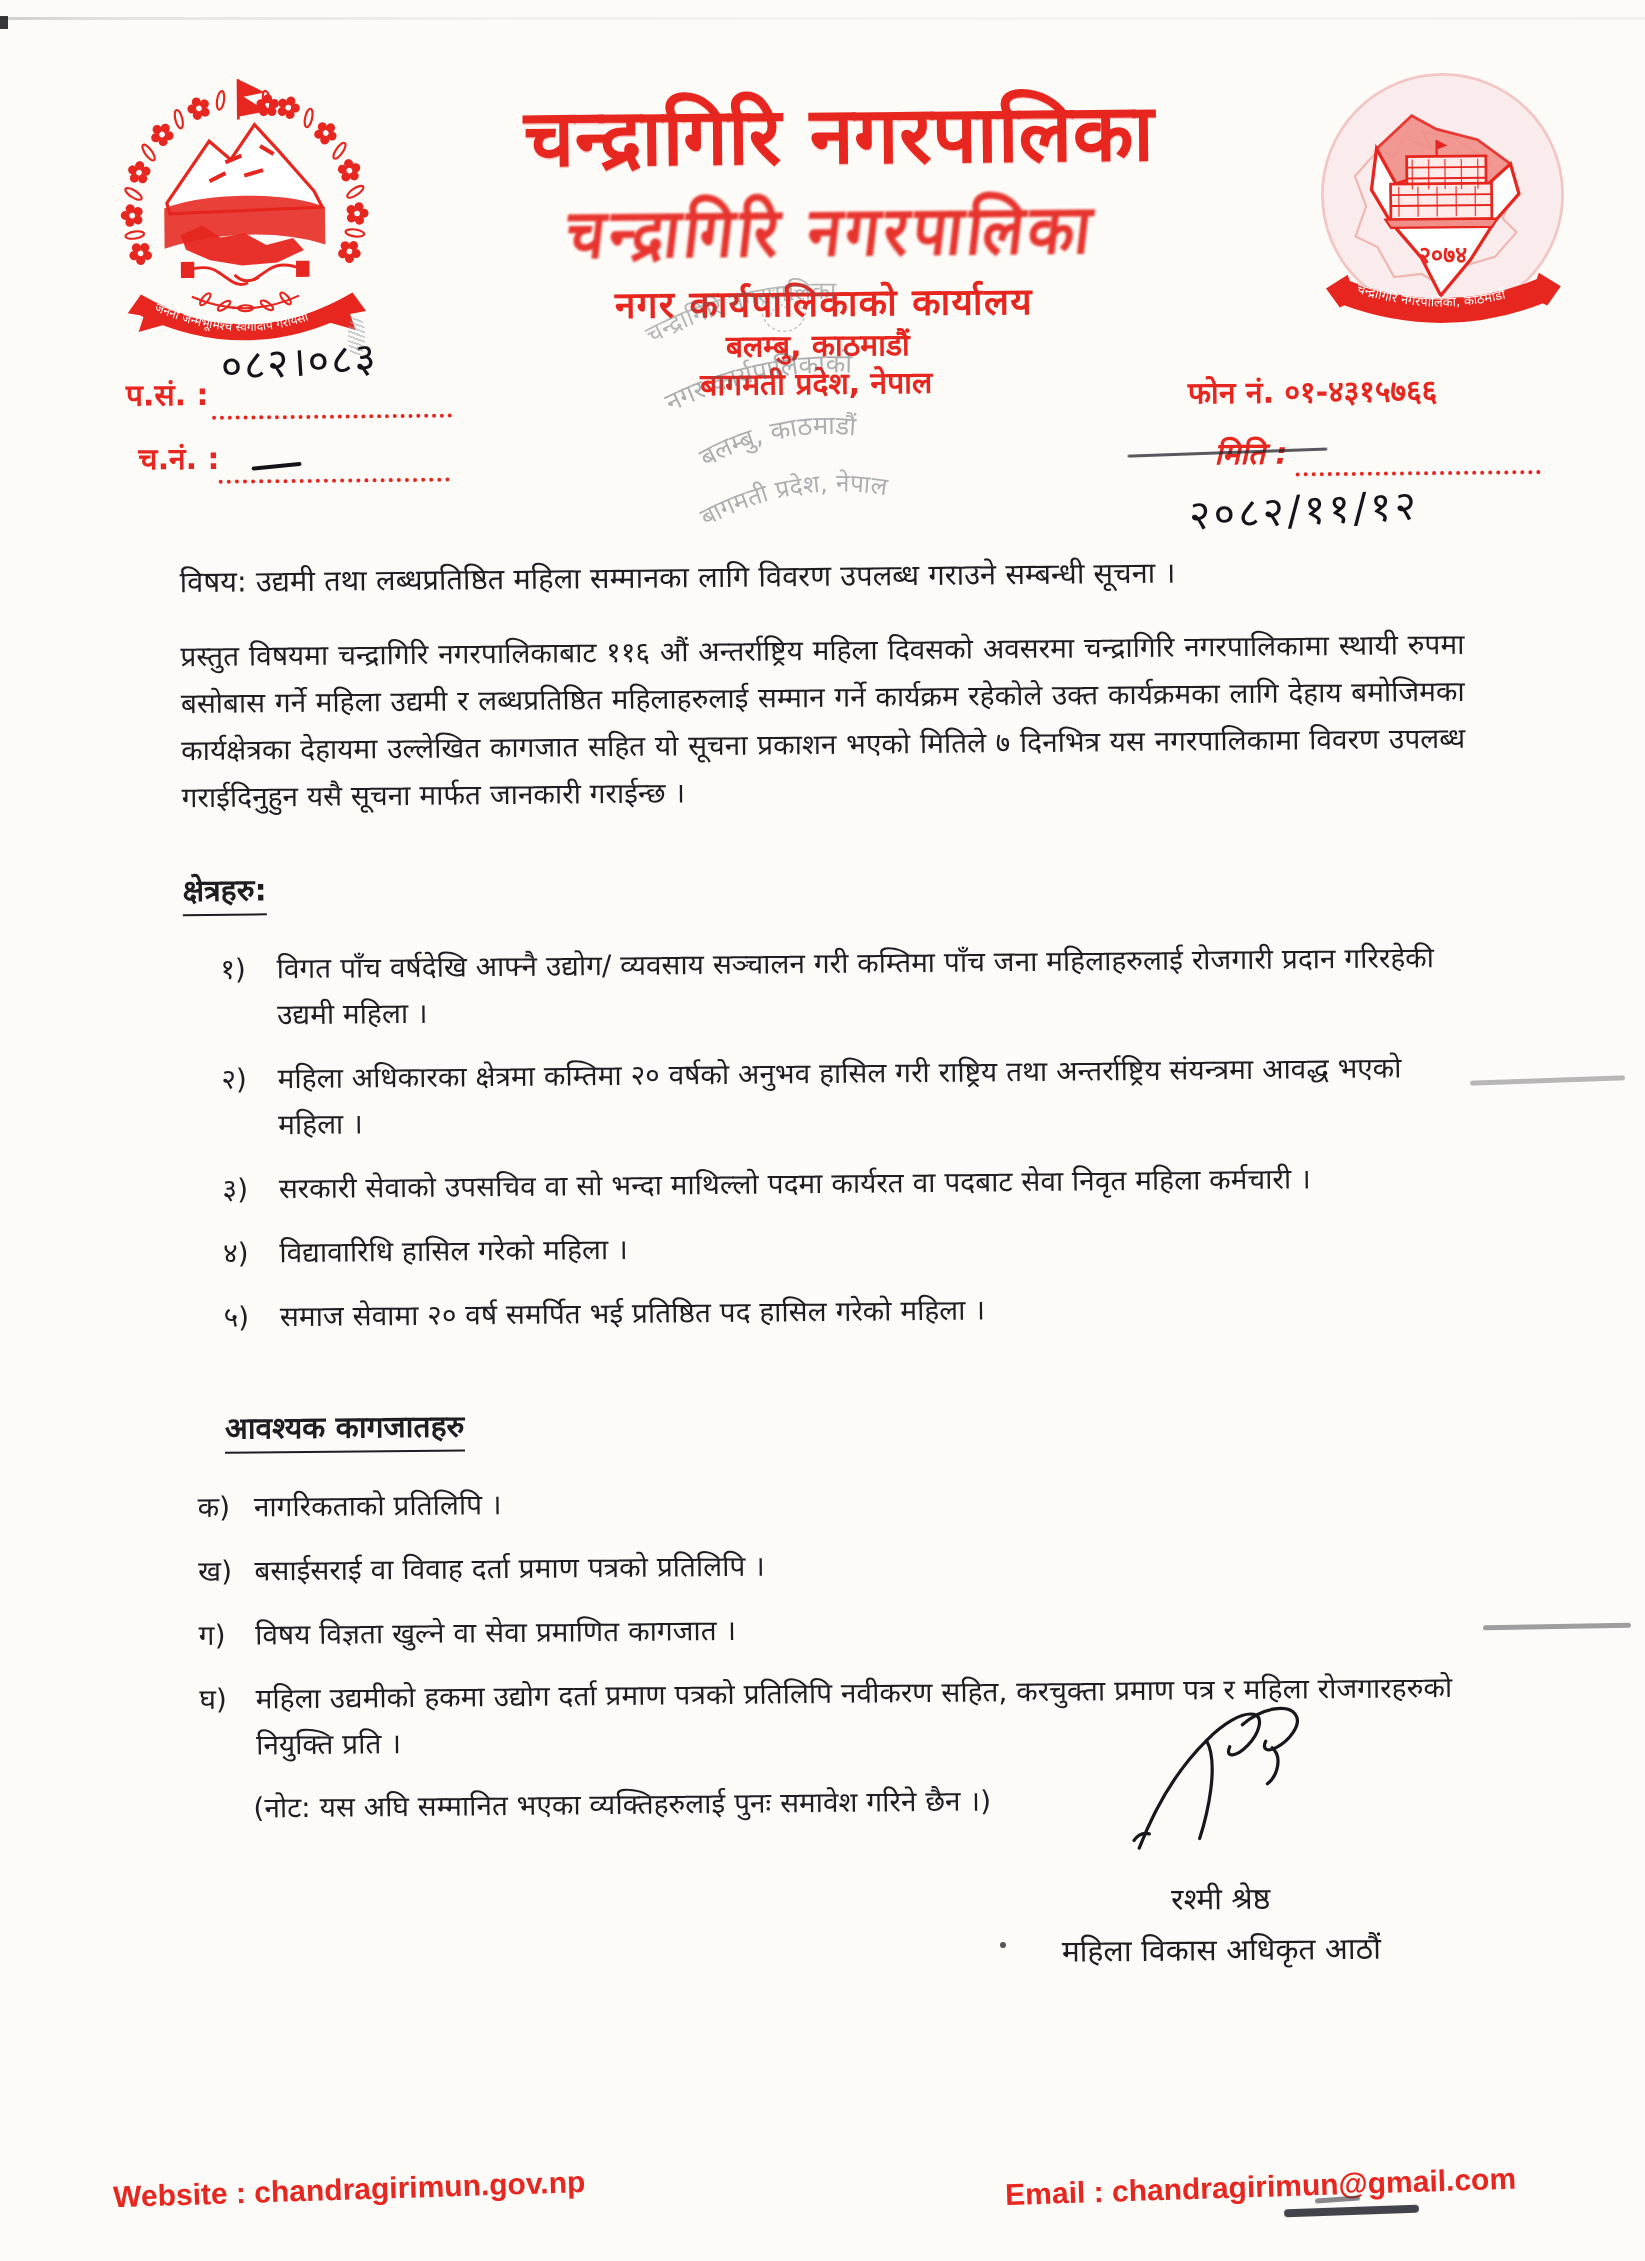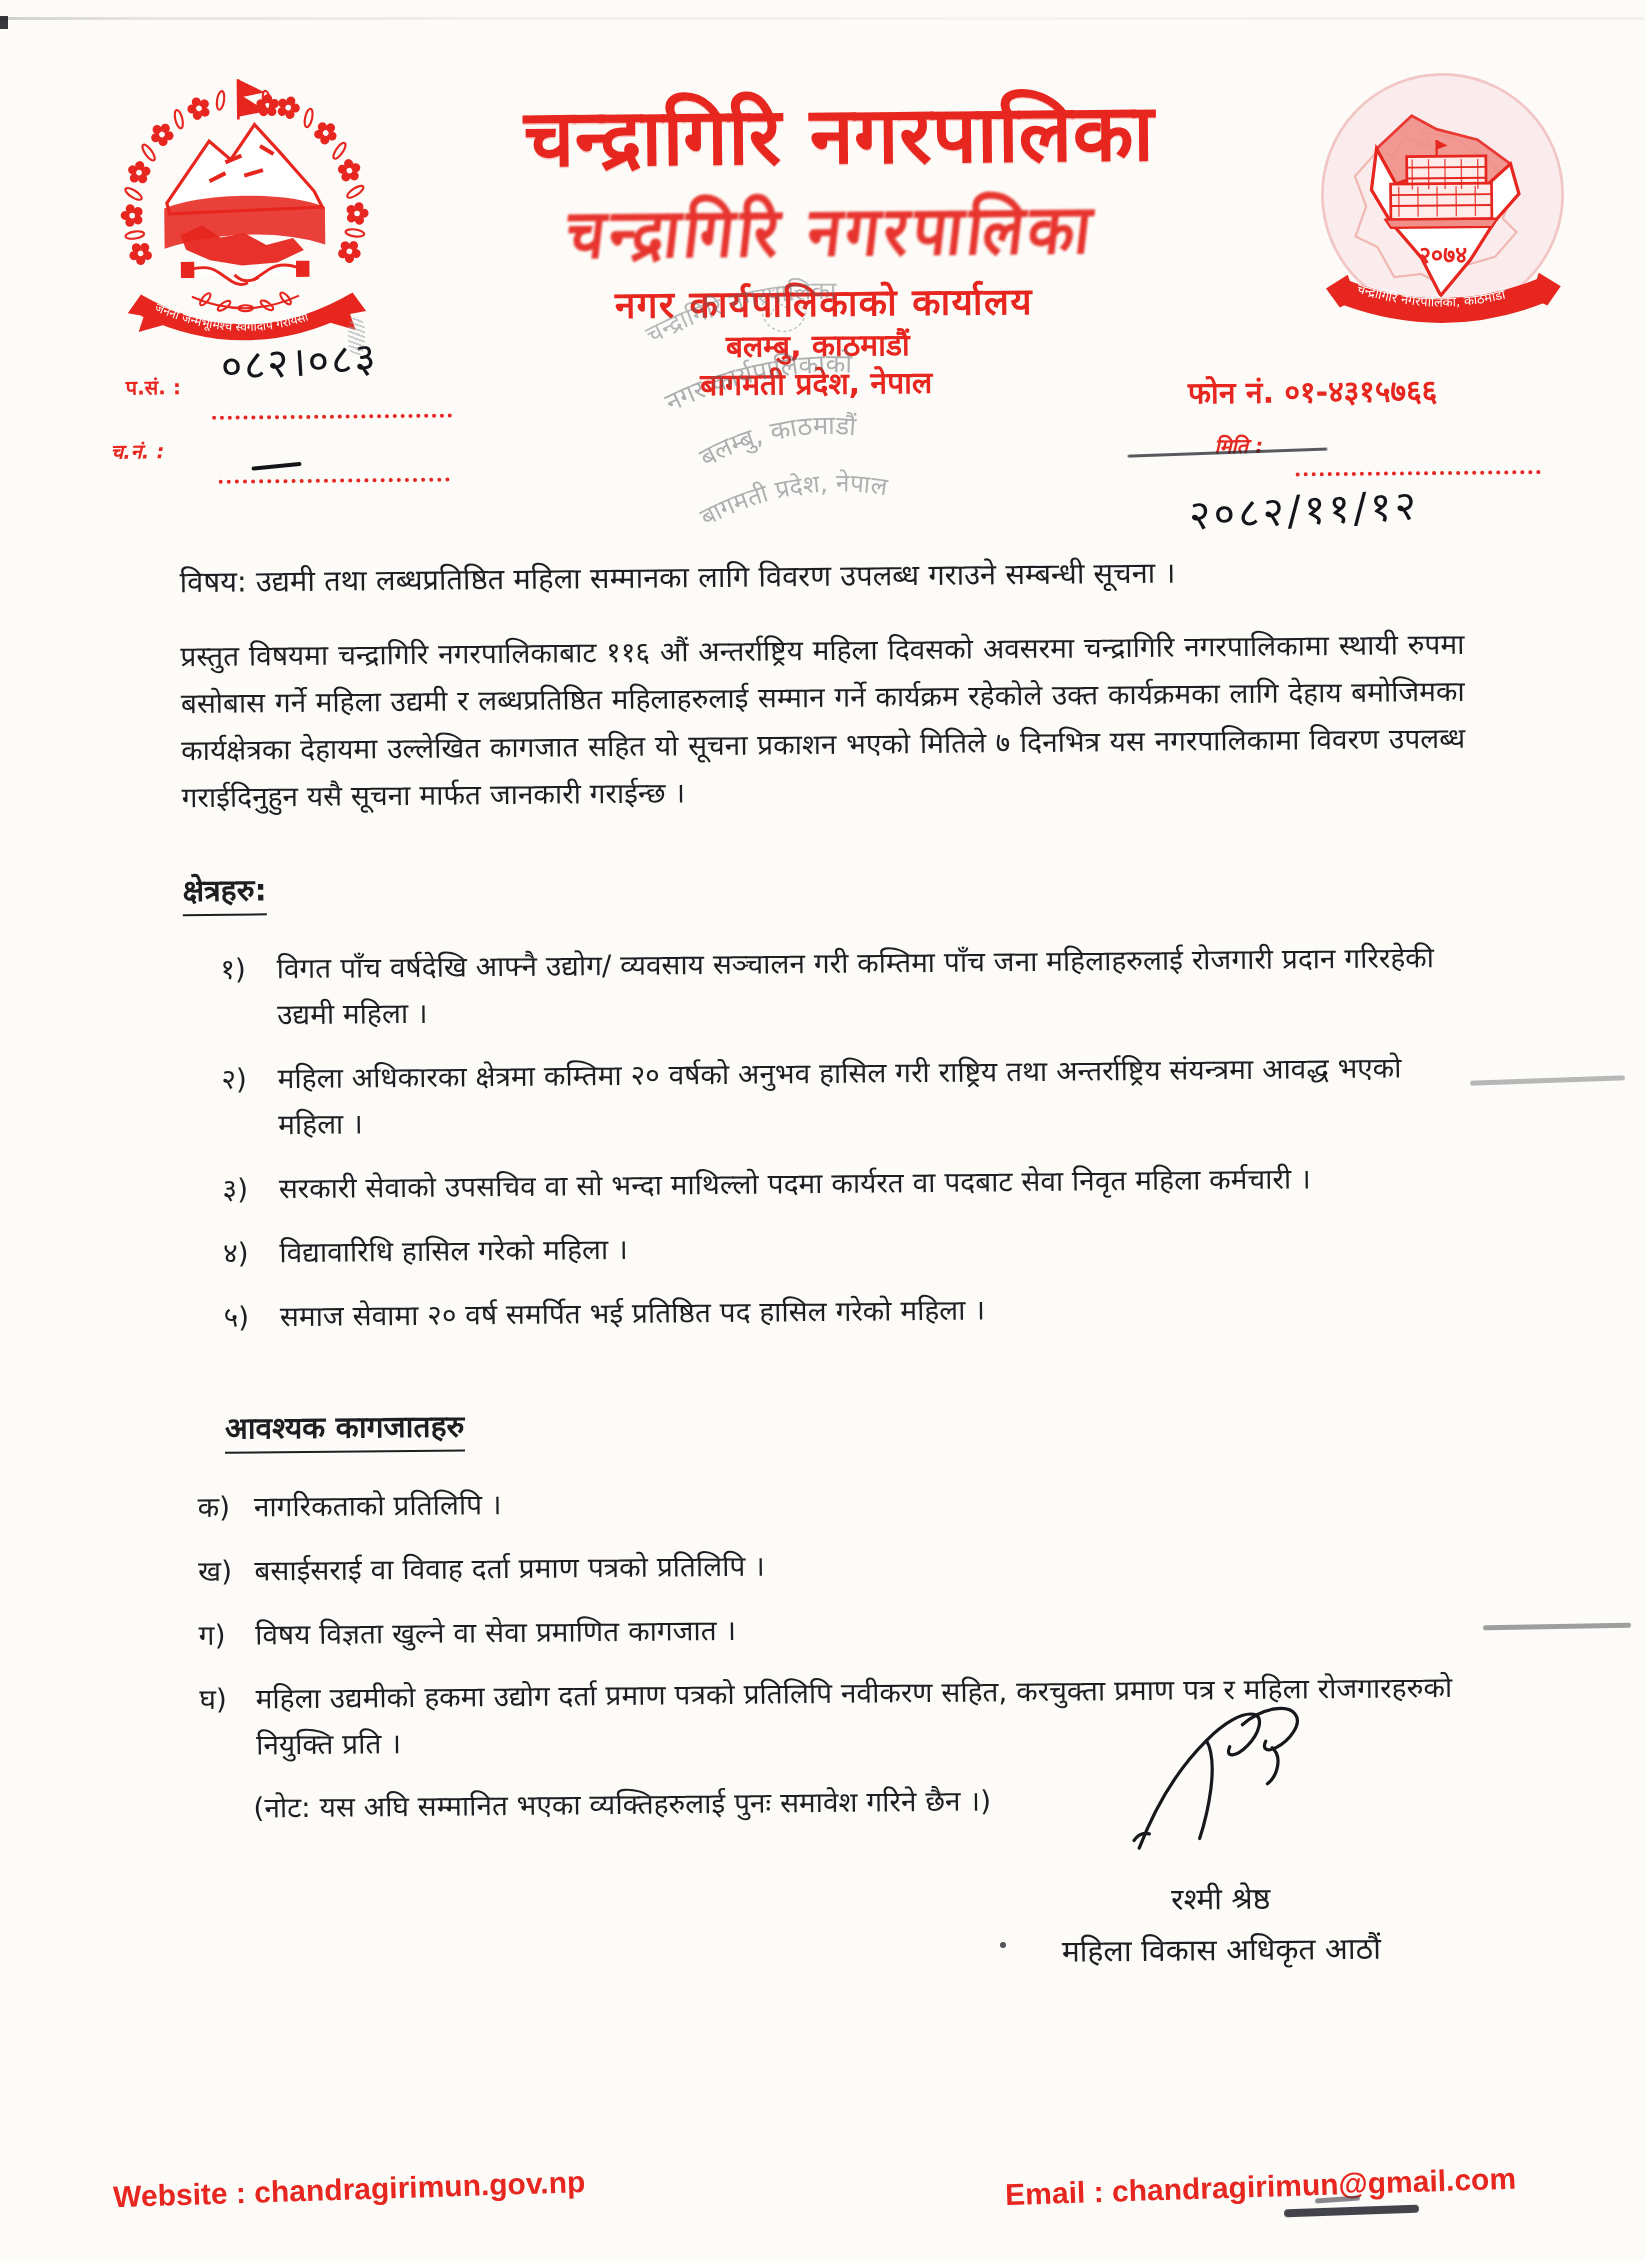--- a/index.html
+++ b/index.html
@@ -56,26 +56,26 @@
   }
   .addr1{position:absolute;left:50%;top:324px;transform:translateX(-49%);
     font-size:30px;font-weight:bold;color:var(--red);white-space:nowrap;}
   .addr2{position:absolute;left:50%;top:362px;transform:translateX(-50%);
     font-size:30px;font-weight:bold;color:var(--red);white-space:nowrap;}
 
   .stamp{position:absolute;left:583px;top:250px;width:445px;height:303px;opacity:.55;
     transform:rotate(-7deg);pointer-events:none;}
 
   
-  .meta-label{font-size:20px;font-weight:bold;color:var(--red);white-space:nowrap;}
+  .meta-label{font-size:30px;font-weight:bold;color:var(--red);white-space:nowrap;}
   .ref-label{position:absolute;left:132px;top:367px;}
   .ref-dots{position:absolute;left:218px;top:410px;width:240px;border-bottom:4.5px dotted var(--red);}
   .ref-value{position:absolute;left:227px;top:327px;font-size:41px;color:#14141a;
     transform:rotate(-3deg);letter-spacing:1.9px;white-space:nowrap;}
-  .disp-label{position:absolute;left:116px;top:431px;font-style:italic;}
+  .disp-label{position:absolute;left:144px;top:431px;}
   .disp-dots{position:absolute;left:224px;top:474px;width:231px;border-bottom:4.5px dotted var(--red);}
   .disp-dash{position:absolute;left:257px;top:459px;width:50px;height:3.9px;background:#141418;
     border-radius:2.6px;transform:rotate(-5deg);}
   .phone-line{position:absolute;left:1194px;top:375px;font-size:30px;font-weight:bold;color:var(--red);white-space:nowrap;}
   .date-label{position:absolute;left:1220px;top:436px;font-style:italic;}
   .date-dots{position:absolute;left:1301px;top:477px;width:245px;border-bottom:4.5px dotted var(--red);}
   .date-penline{position:absolute;left:1133px;top:455px;width:200px;height:3.2px;background:#22222a;
     opacity:.75;transform:rotate(-1.5deg);border-radius:1.9px;filter:blur(0.3px);}
   .date-value{position:absolute;left:1194px;top:485px;font-size:41px;color:#14141a;
     transform:rotate(-2deg);letter-spacing:3.2px;white-space:nowrap;}

